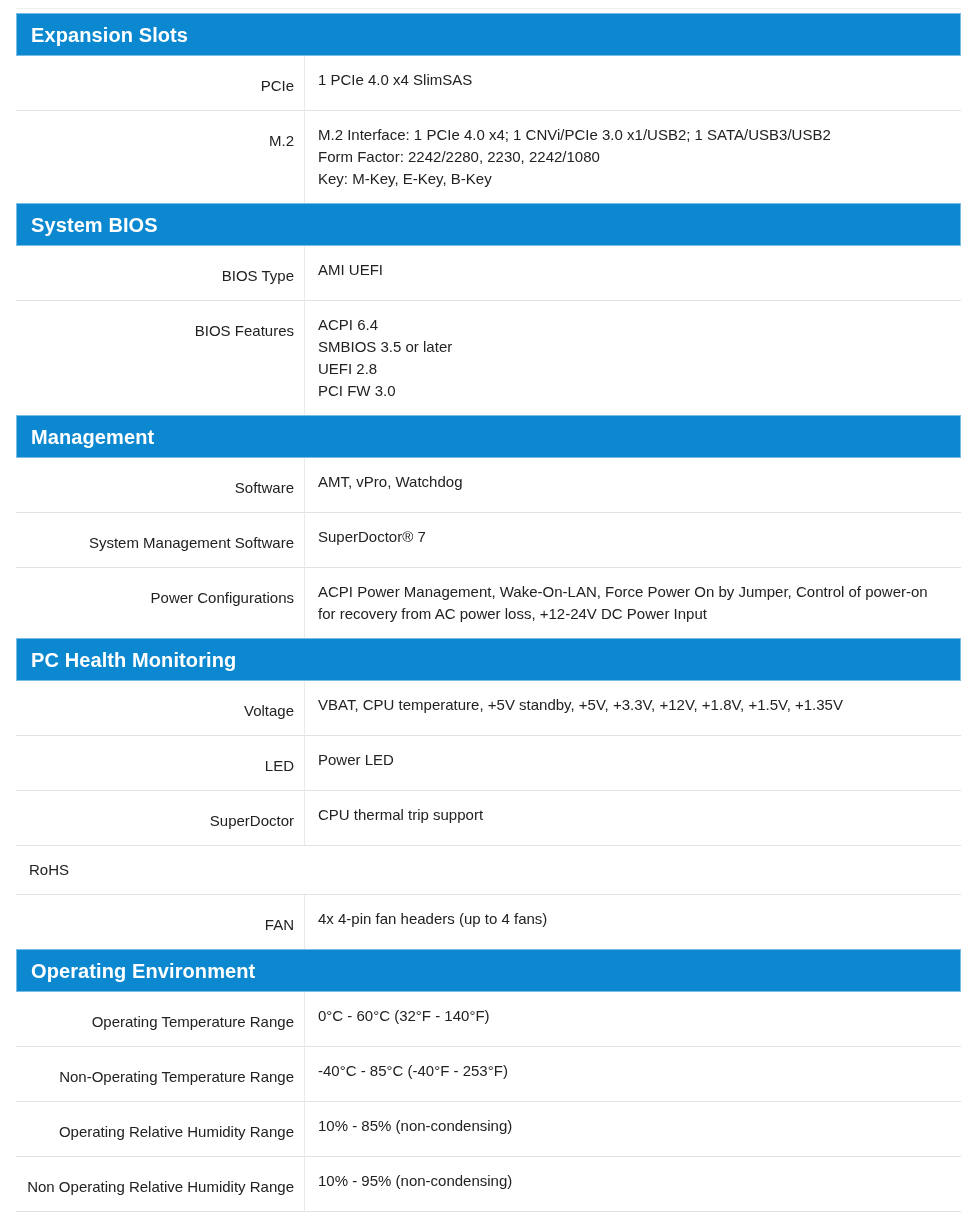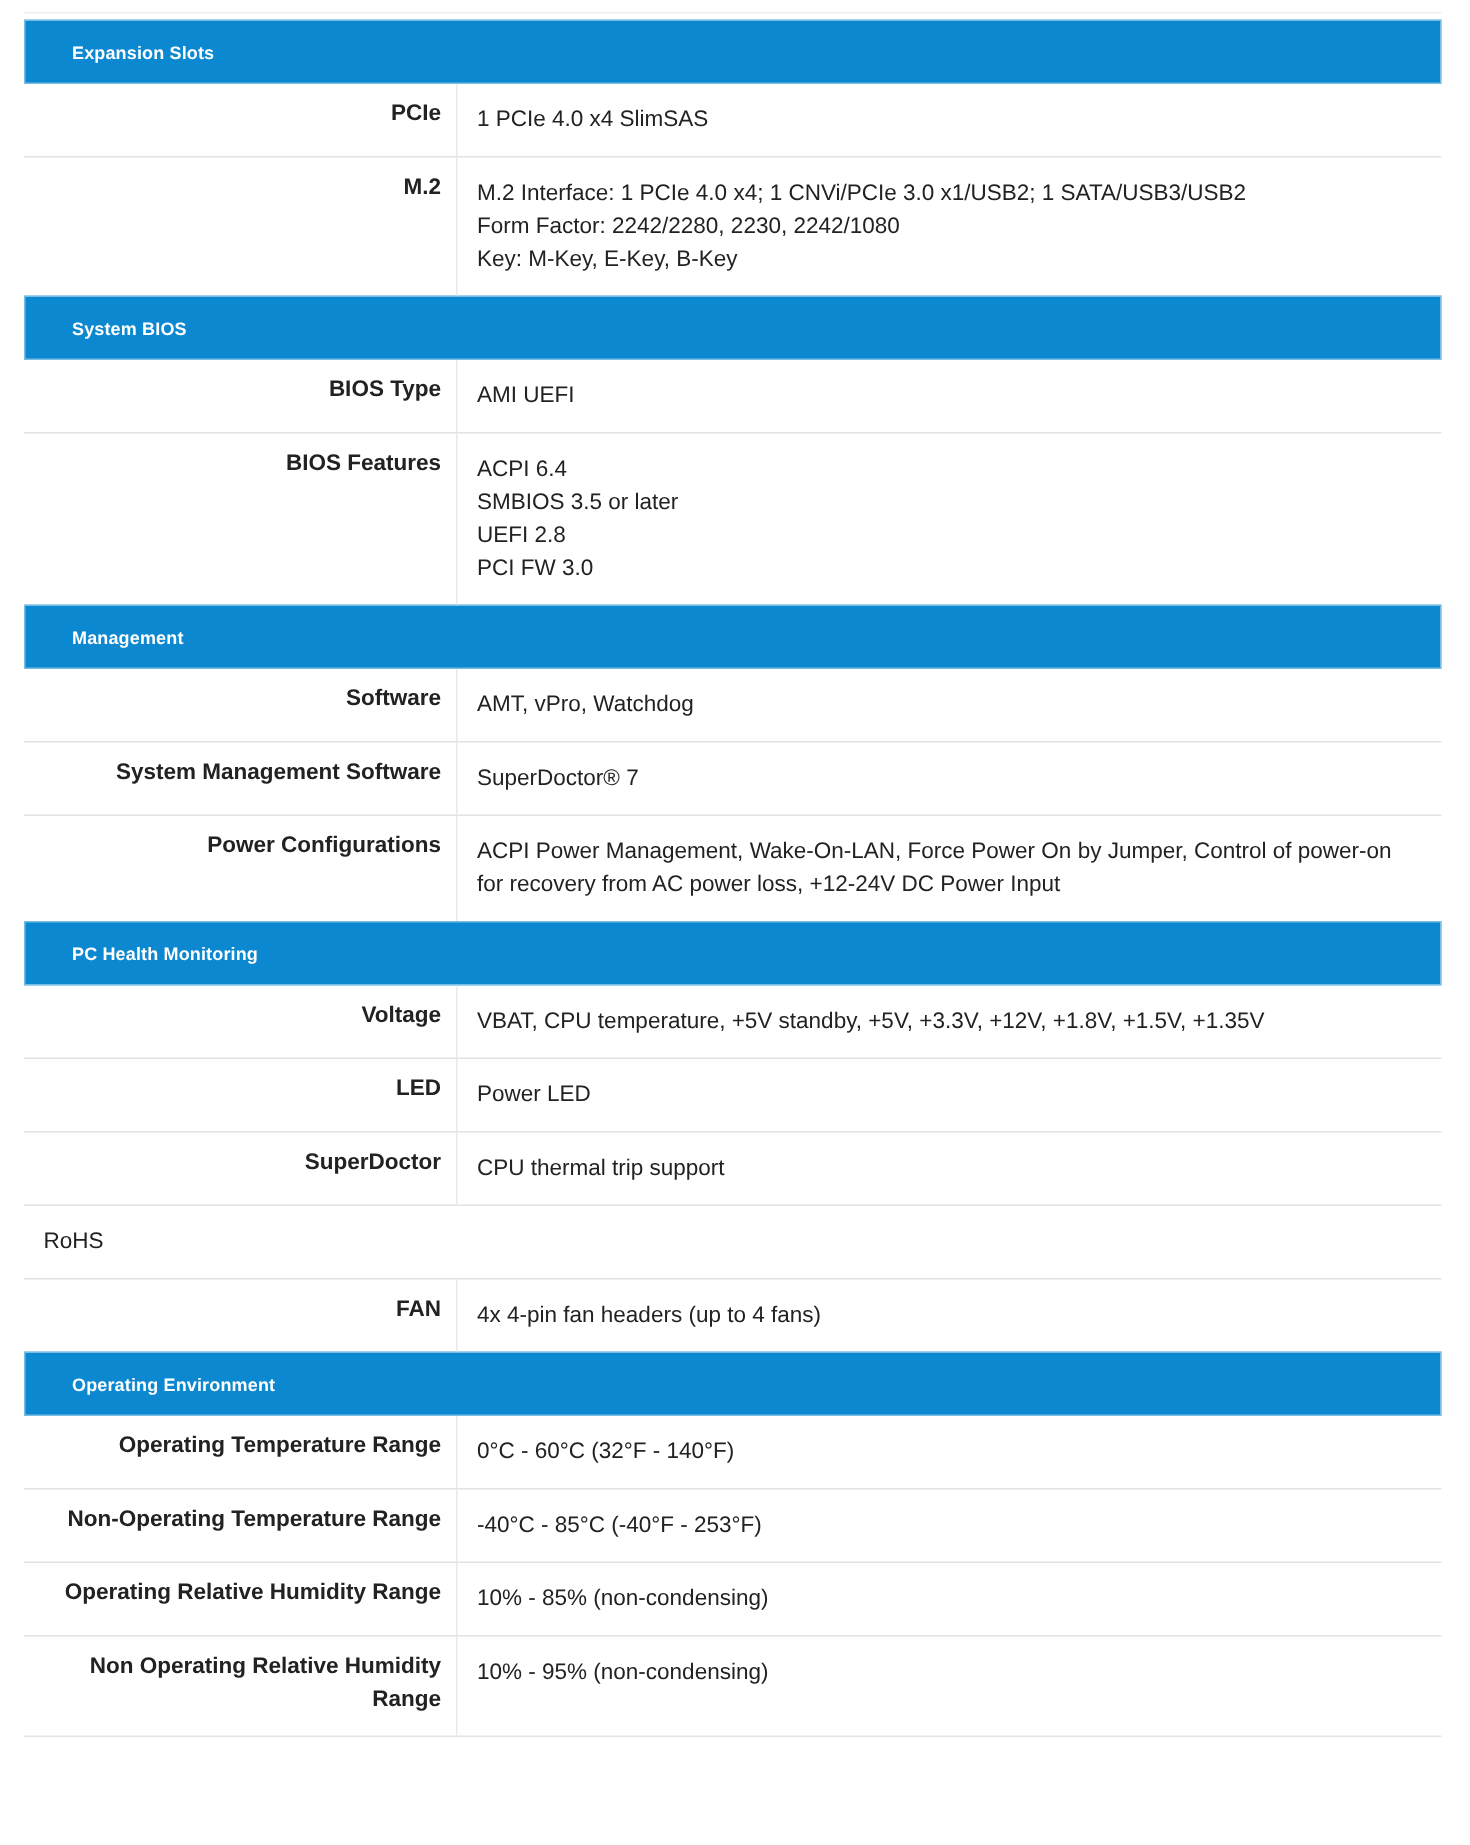--- a/index.html
+++ b/index.html
@@ -33,36 +33,35 @@
     height: 43px;
     background: var(--header-bg);
     border: 1px solid rgba(255,255,255,0.45);
     display: flex;
     align-items: center;
     padding: 0 14px;
   }
   .section-title {
     color: var(--header-text);
     font-weight: bold;
-    font-size: 12px;
+    font-size: 20px;
     letter-spacing: 0.1px;
-    margin-left: 17px;
   }
   .spec-row {
     display: grid;
     grid-template-columns: 289px 1fr;
     border-bottom: 1px solid var(--row-border);
   }
   .section:not(:last-child) .spec-row:last-child {
     border-bottom: none;
   }
   .row-label {
     text-align: right;
-    font-weight: bold;
-    padding: 9px 10px 13px 0;
+    font-weight: normal;
+    padding: 19px 10px 13px 0;
     border-right: 1px solid var(--divider);
   }
   .row-value {
     padding: 13px 16px 13px 13px;
   }
   .value-line {
     min-height: 22px;
   }
 </style>
 </head>

